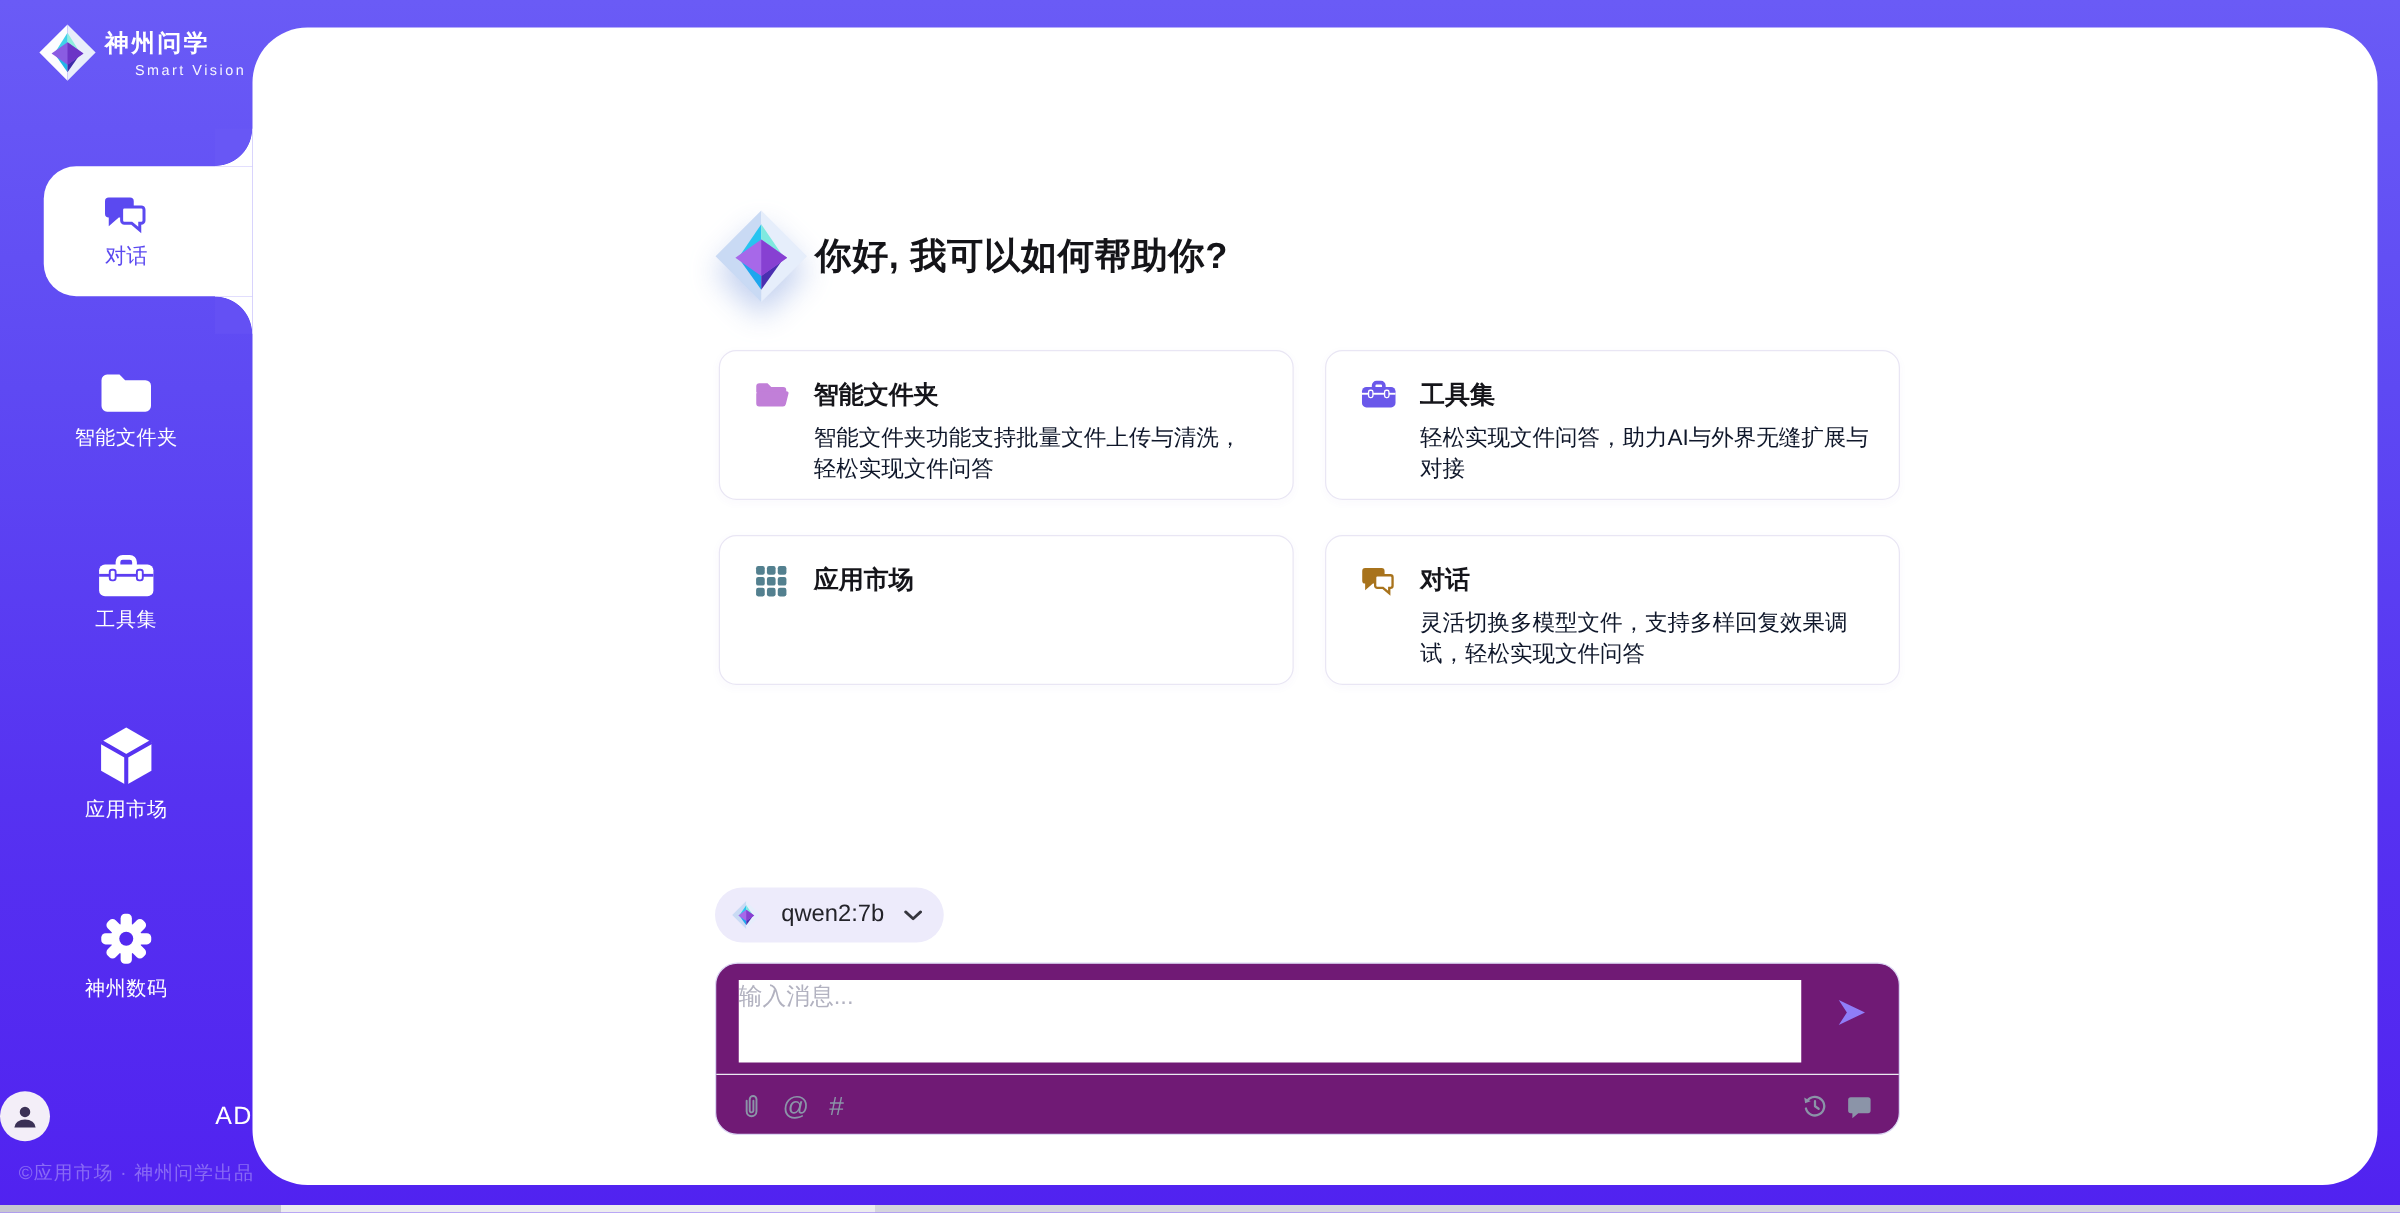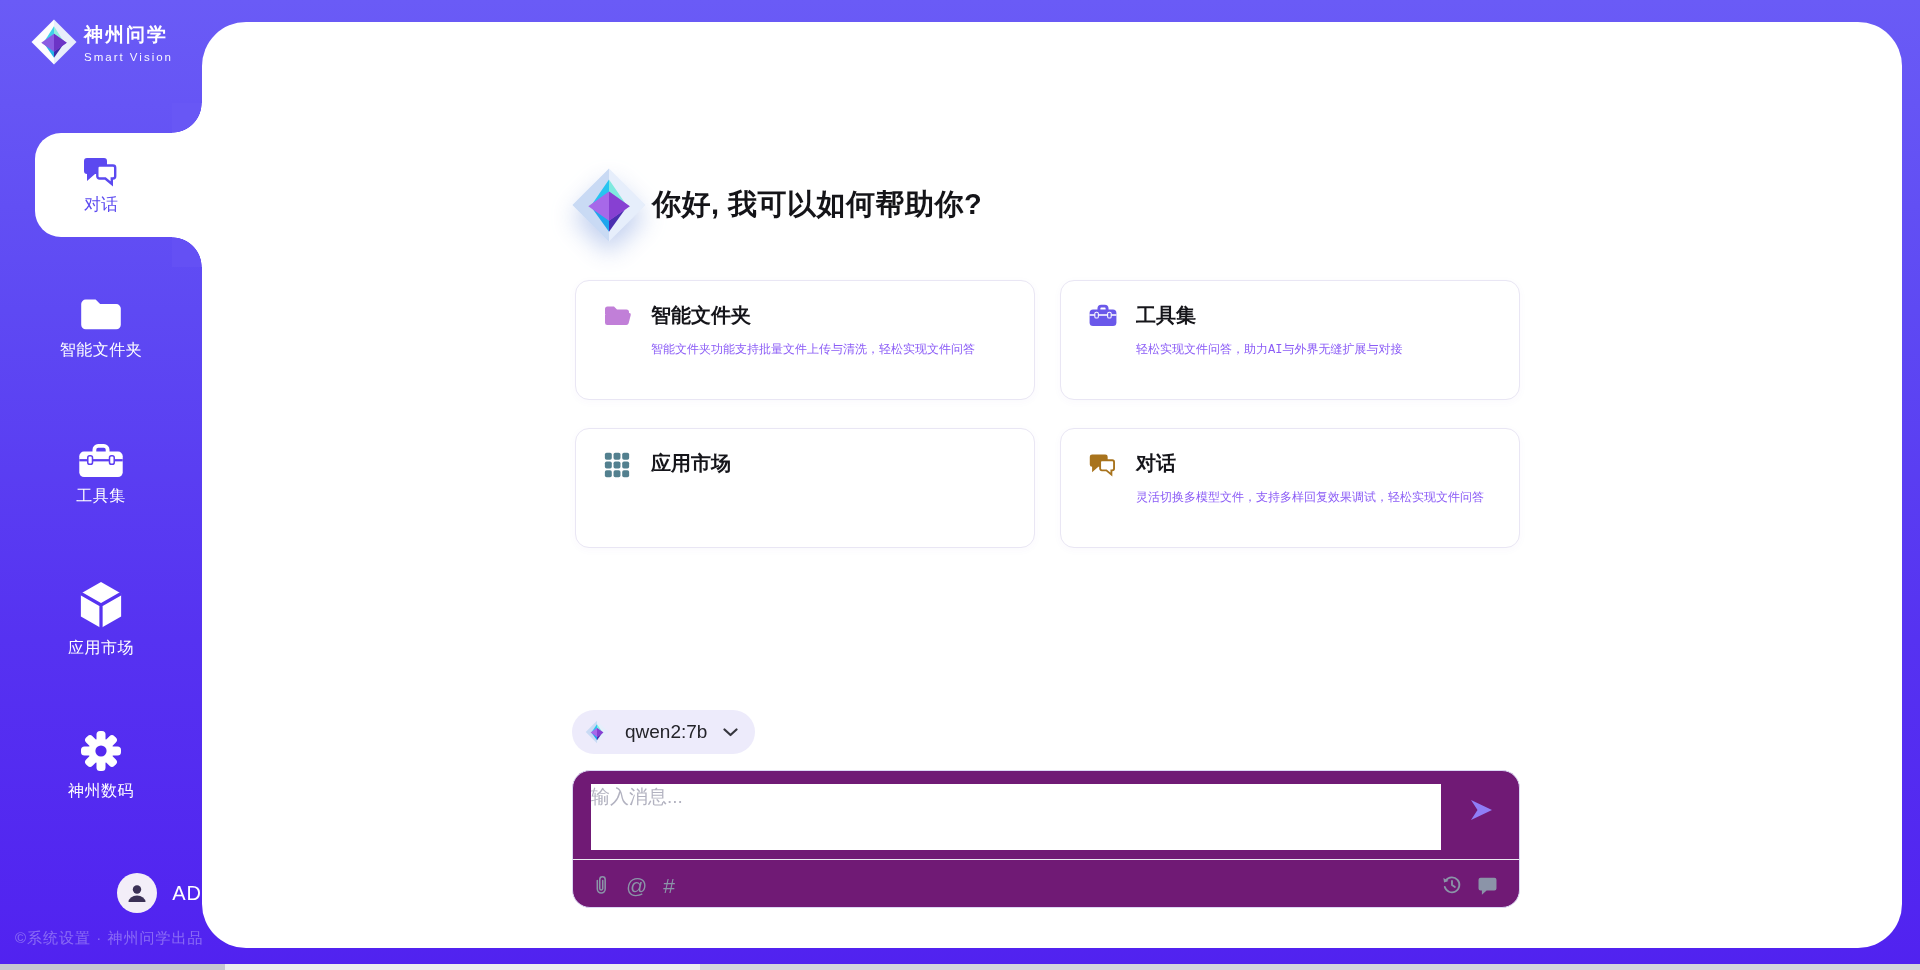--- a/index.html
+++ b/index.html
@@ -13,60 +13,60 @@
 
   
   .panel {
     position:absolute; left:202px; top:22px; width:1700px; height:926px;
     background:#ffffff; border-radius:44px;
   }
 
   
   .brand { position:absolute; left:30px; top:18px; display:flex; align-items:center; gap:6px; }
   .brand-name { color:#fff; font-size:19px; font-weight:700; letter-spacing:2px; }
-  .brand-sub  { color:rgba(255,255,255,.95); font-size:11.5px; letter-spacing:2px; margin-top:3px; }
+  .brand-sub  { color:rgba(255,255,255,.95); font-size:11.5px; letter-spacing:2px; margin-top:3px;margin-left:24px; }
 
   .nav-active {
     position:absolute; left:35px; top:133px; width:167px; height:104px;
     background:#ffffff; border-radius:26px 0 0 26px;
     display:flex; flex-direction:column; align-items:center; justify-content:center;
     padding-right:35px; cursor:pointer;
   }
   .nav-active .lbl { color:#5b49f0; font-size:17px; margin-top:6px; }
   .fillet { position:absolute; width:30px; height:30px; }
   .fillet-top    { left:172px; top:103px; background:radial-gradient(circle 30px at 0 0,   #6857f5 0 29.4px, #ffffff 30px); }
   .fillet-bottom { left:172px; top:237px; background:radial-gradient(circle 30px at 0 100%,#6450f4 0 29.4px, #ffffff 30px); }
 
   .nav-item {
     position:absolute; left:0; width:202px;
     display:flex; flex-direction:column; align-items:center; cursor:pointer;
   }
   .nav-item .lbl { color:#ffffff; font-size:16px; margin-top:8px; letter-spacing:.5px; }
 
-  .user-row { position:absolute; left:0; top:873px; width:202px; display:flex; align-items:center; justify-content:flex-end; gap:15px; cursor:pointer; }
+  .user-row { position:absolute; left:0; top:873px; width:202px; display:flex; align-items:center; justify-content:space-between; gap:15px; cursor:pointer; }
   .avatar { width:40px; height:40px; border-radius:50%; background:#f3eef8; display:flex; align-items:center; justify-content:center; }
   .user-name { color:#ffffff; font-size:20px; font-weight:500; letter-spacing:1px; }
 
   .side-footer { position:absolute; left:15px; top:929px; font-size:15px; color:rgba(255,255,255,.32); letter-spacing:1px; white-space:nowrap; }
 
   
   .greeting { position:absolute; left:368px; top:138px; height:90px; display:flex; align-items:center; gap:4px; }
   .greeting svg { filter:drop-shadow(0 12px 12px rgba(120,150,220,.45)); }
   .greeting h1 { font-size:29px; font-weight:700; color:#141418; letter-spacing:.5px; }
 
   
   .cards { position:absolute; left:373px; top:258px; display:grid; grid-template-columns:460px 460px; column-gap:25px; row-gap:28px; }
   .card {
     height:120px; background:#fff; border:1px solid #e9e6f4; border-radius:14px;
     padding:21px 24px 0 28px; display:flex; gap:17px; cursor:pointer;
     box-shadow:0 2px 8px rgba(90,70,200,.03);
   }
   .card-icon { width:30px; flex:0 0 30px; padding-top:2px; }
   .card-title { font-size:20px; font-weight:700; color:#15151a; margin-bottom:9px; }
-  .card-desc { font-size:12px; color:#8b5cf6; line-height:25px; max-width:360px;font-family:Liberation Mono, monospace; }
+  .card-desc { font-size:18px; color:#0f172a; line-height:25px; max-width:360px; }
 
   
   .model-pill {
     position:absolute; left:370px; top:688px; height:44px;
     display:inline-flex; align-items:center; gap:16px; padding:0 17px 0 13px;
     background:#edebfb; border-radius:22px; cursor:pointer;
   }
   .model-pill .val { font-size:19px; color:#232329; font-weight:500; }
 
   
@@ -171,21 +171,21 @@
     <div class="user-row">
       <div class="avatar">
         <svg width="24" height="24" viewBox="0 0 24 24">
           <circle cx="12" cy="8.5" r="4.2" fill="#3b3156"></circle>
           <path d="M3.5,21 a8.5,6.5 0 0 1 17,0 Z" fill="#3b3156"></path>
         </svg>
       </div>
       <span class="user-name">AD</span>
     </div>
 
-    <div class="side-footer">©系统设置 · 神州问学出品</div>
+    <div class="side-footer">©应用市场 · 神州问学出品</div>
   </aside>
 
   <main class="panel">
 
     <div class="greeting">
       <svg width="78" height="84" viewBox="0 0 64 64">
         <polygon points="32,2 2,32 32,62" fill="#c9daf4"></polygon>
         <polygon points="32,2 62,32 32,62" fill="#e6eefb"></polygon>
         <polygon points="32,11 17,33 32,33" fill="#27c4f0"></polygon>
         <polygon points="32,11 47,33 32,33" fill="#7fe9df"></polygon>

